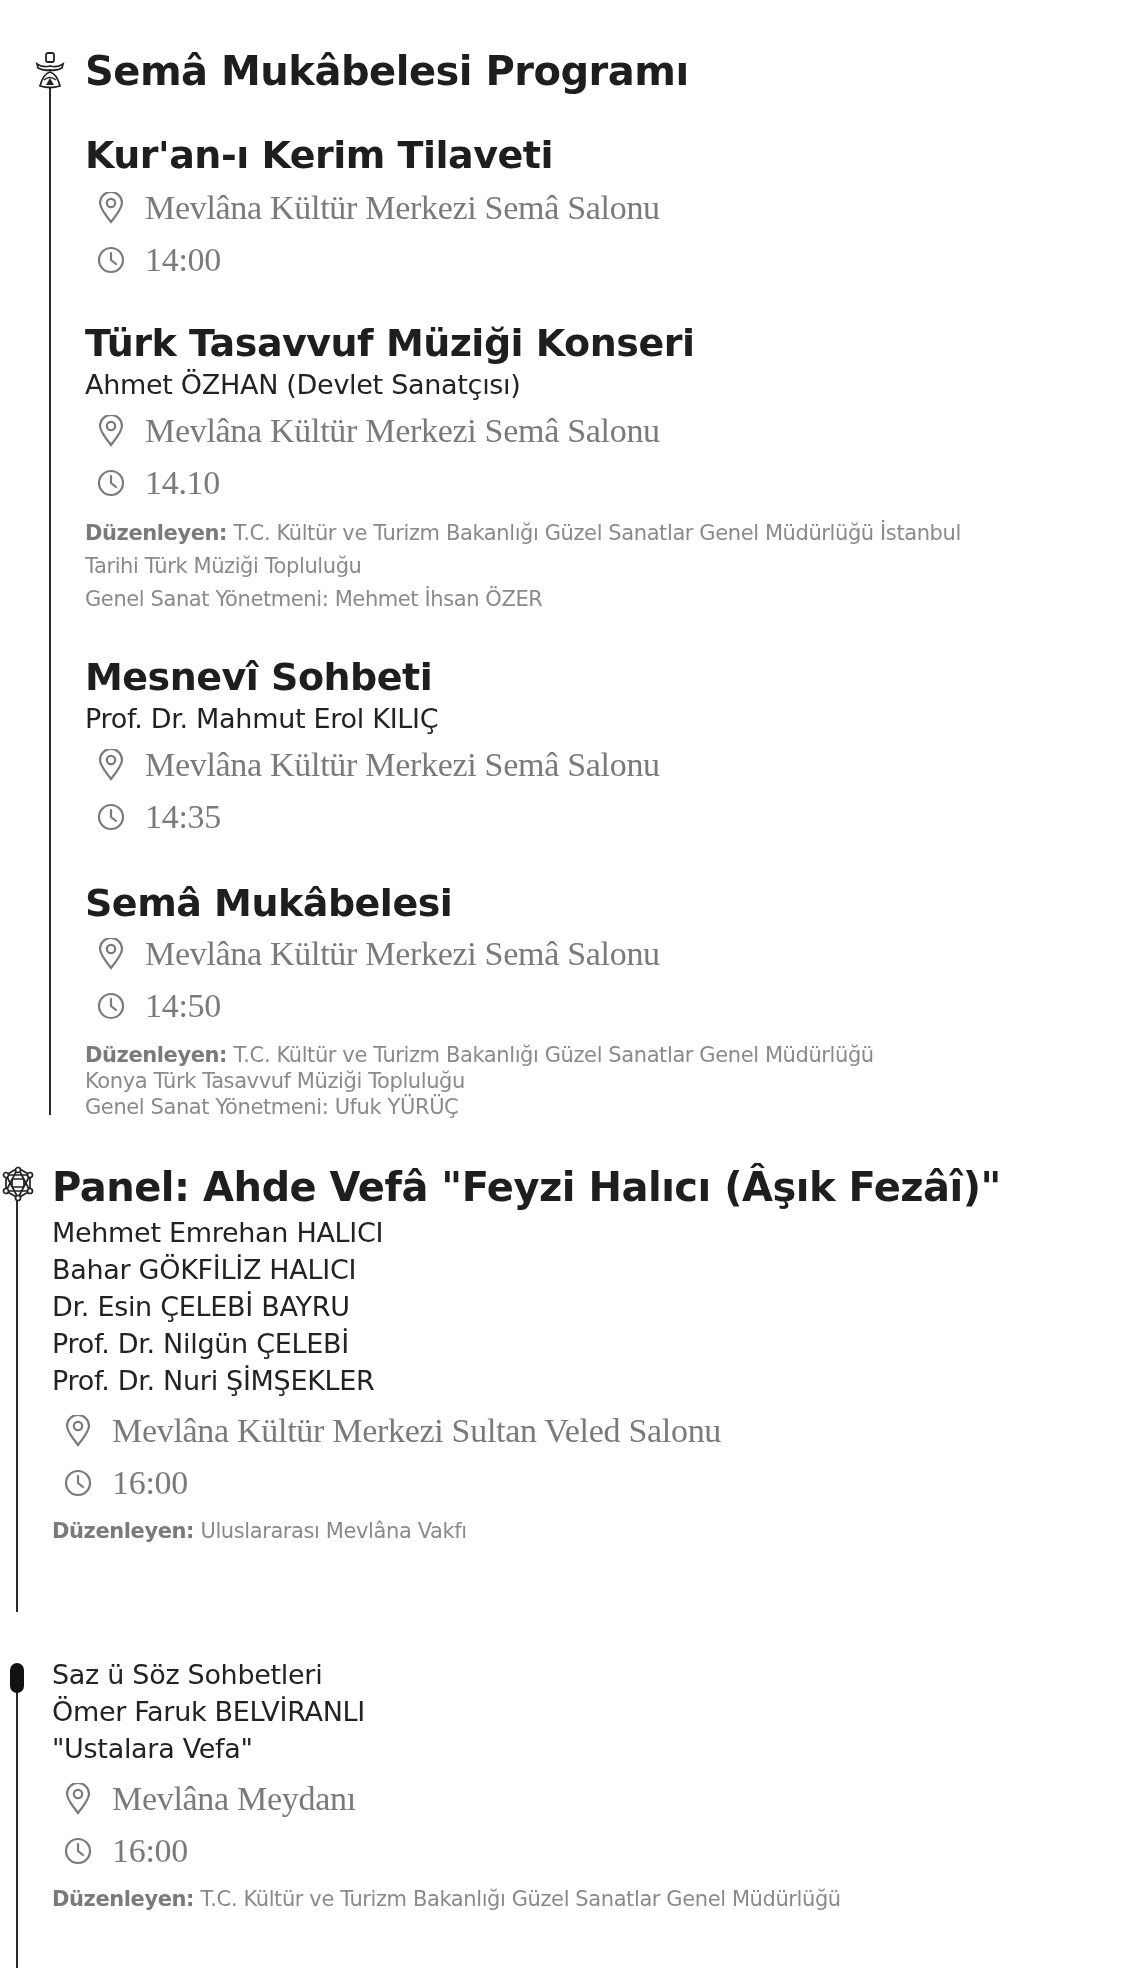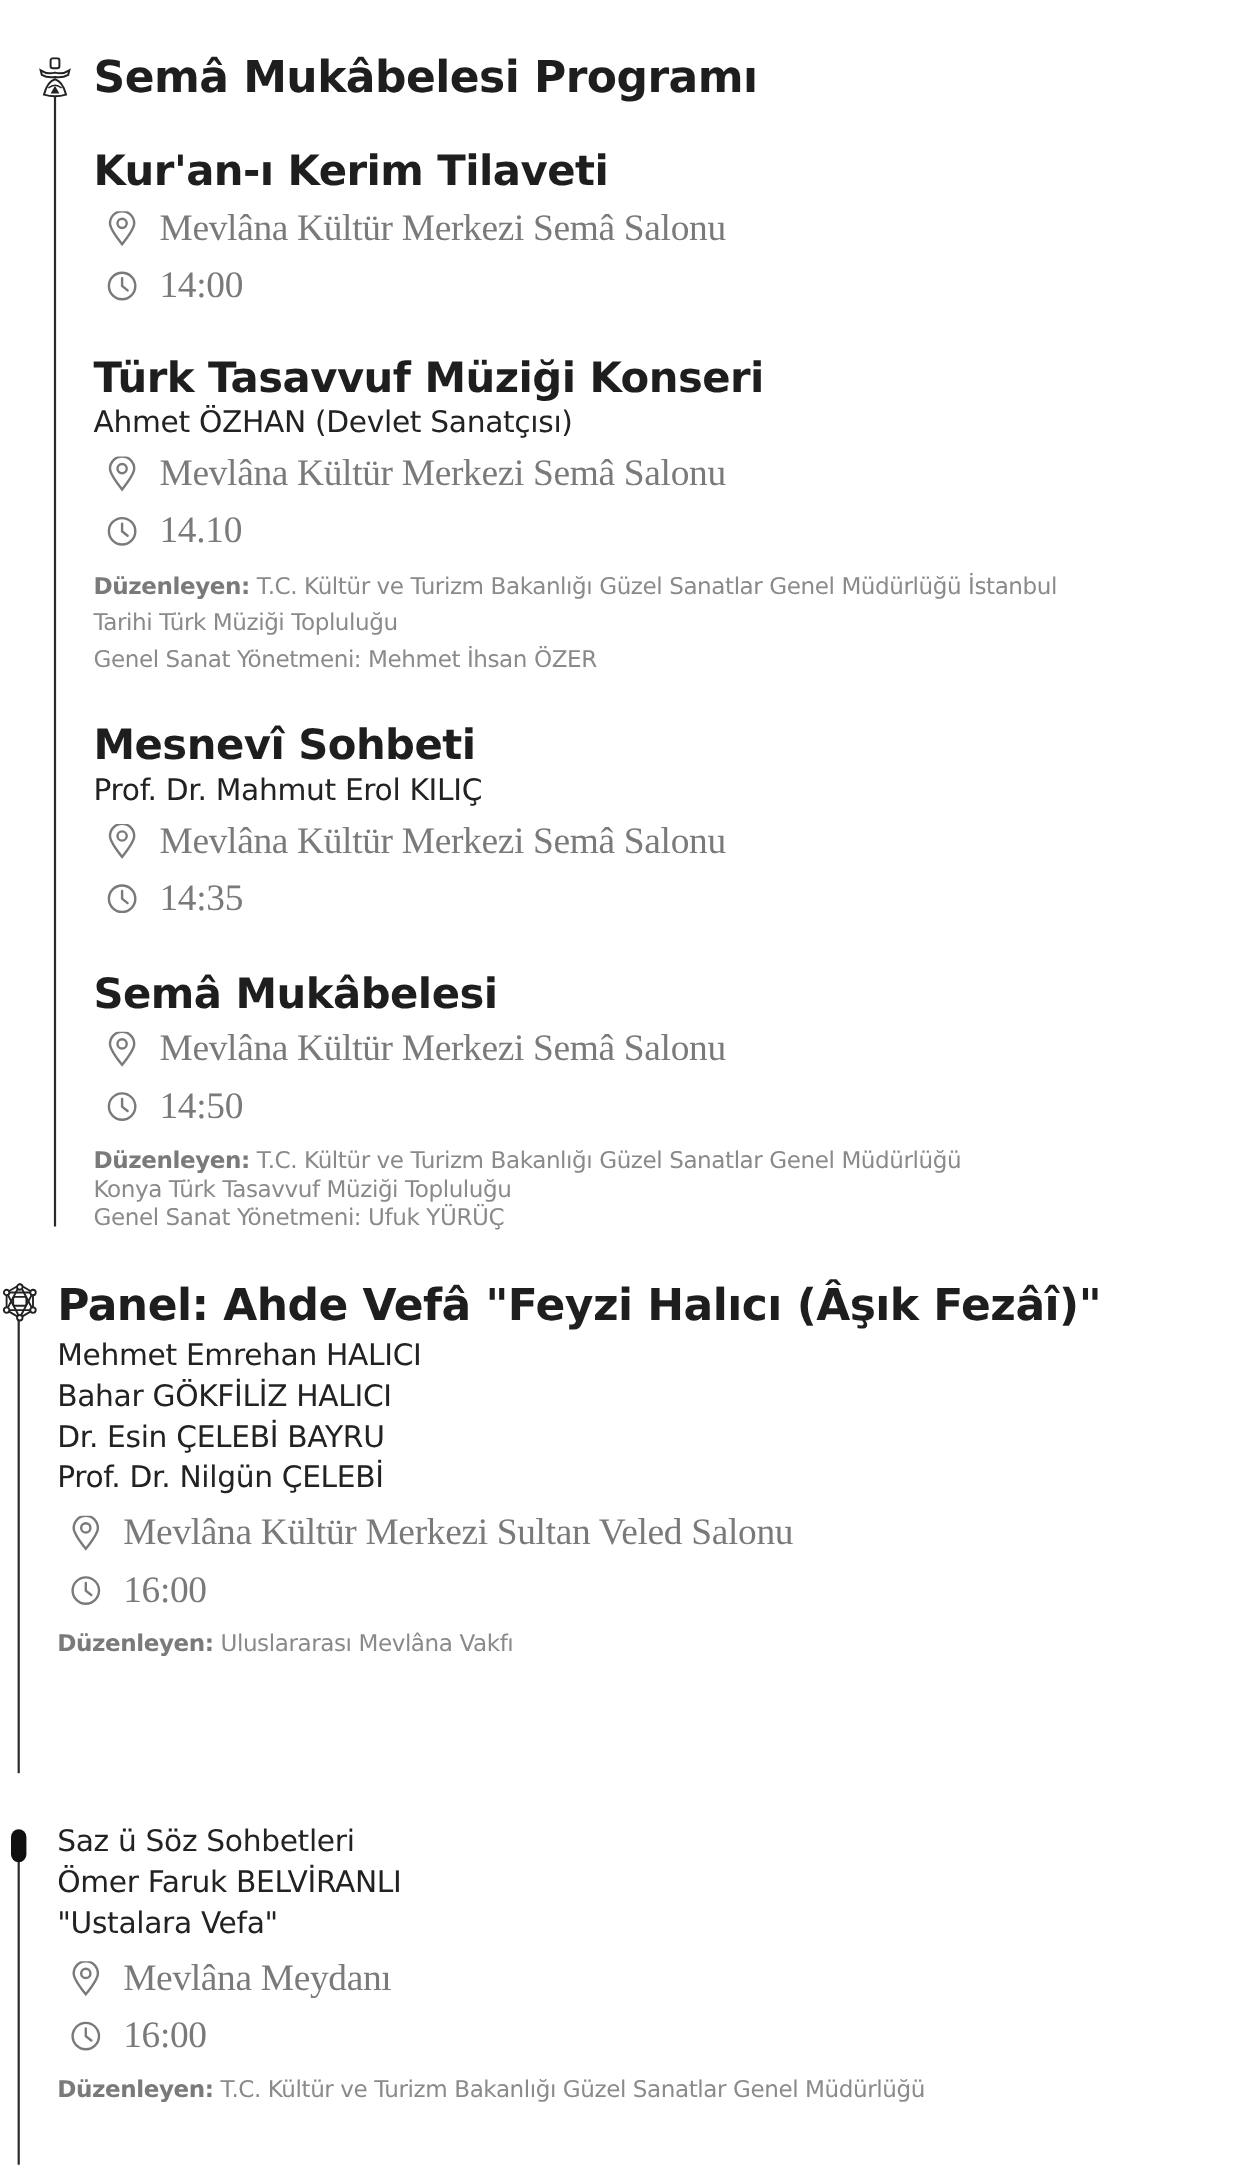--- a/index.html
+++ b/index.html
@@ -165,20 +165,21 @@
     </svg>
   </div>
 
   <div class="content" style="top:2px;">
     <div class="section-title">Panel: Ahde Vefâ "Feyzi Halıcı (Âşık Fezâî)"</div>
     <div style="margin-top:2px;">
       <div class="subline">Mehmet Emrehan HALICI</div>
       <div class="subline">Bahar GÖKFİLİZ HALICI</div>
       <div class="subline">Dr. Esin ÇELEBİ BAYRU</div>
       <div class="subline">Prof. Dr. Nilgün ÇELEBİ</div>
+      <div class="subline">Prof. Dr. Nuri ŞİMŞEKLER</div>
     </div>
     <div class="meta-row" style="margin-top:6px;">
       <span class="ic">
         <svg width="26" height="32" viewBox="0 0 26 32">
             <path d="M13 30 C5 20 2 15 2 11 A11 11 0 0 1 24 11 C24 15 21 20 13 30 Z" fill="none" stroke="#7a7a7a" stroke-width="2.2"></path>
             <circle cx="13" cy="11" r="4.2" fill="none" stroke="#7a7a7a" stroke-width="2.2"></circle>
           </svg>
       </span>
       <span class="txt">Mevlâna Kültür Merkezi Sultan Veled Salonu</span>
     </div>

